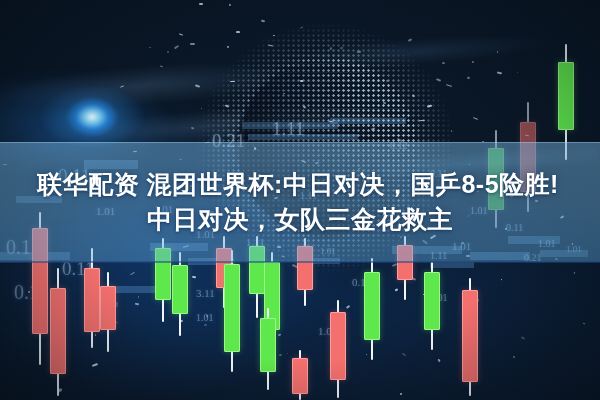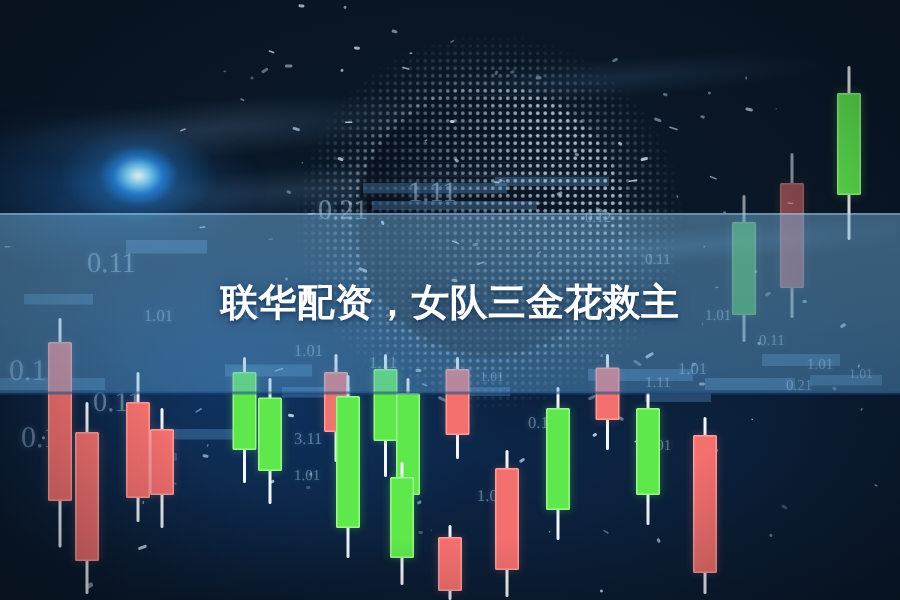--- a/index.html
+++ b/index.html
@@ -422,16 +422,17 @@
       </div>
     </div>
 
   <div class="layer vignette"></div>
 
   <div class="band"></div>
   <div class="band-edge-top"></div>
   <div class="band-edge-bot"></div>
 
   <div class="headline">
-    <div class="line line2">联华配资，女队三金花救主</div>
+    <div class="line line1">联华配资 混团世界杯:中日对决，国乒8-5险胜!</div>
+    <div class="line line2">中日对决，女队三金花救主</div>
   </div>
 
 </div>
 
 </body></html>

